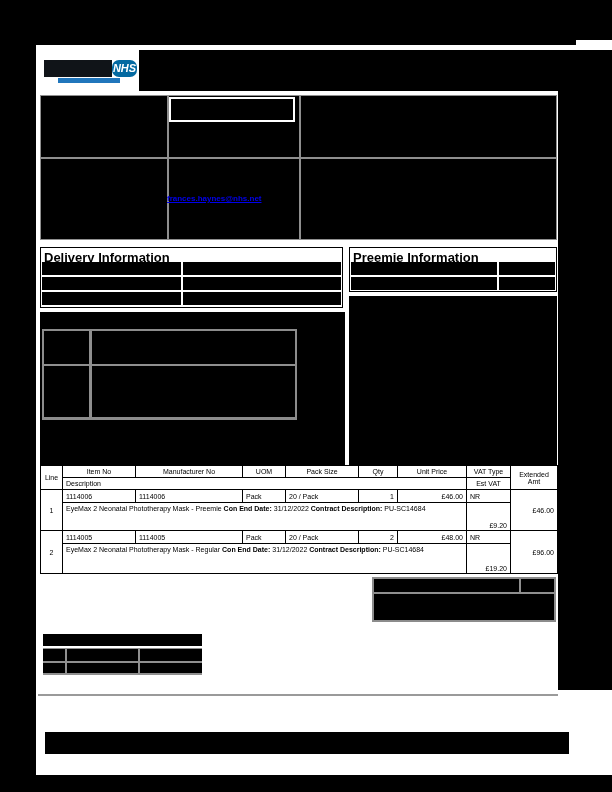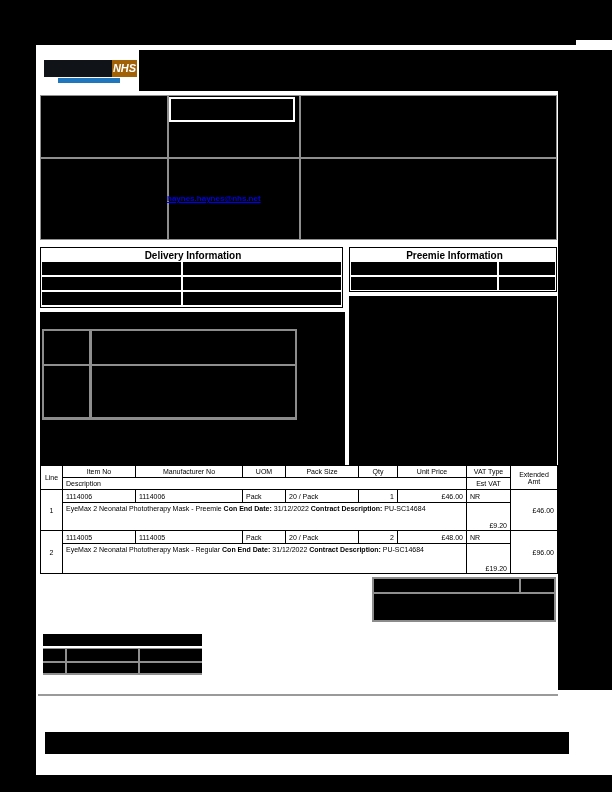--- a/index.html
+++ b/index.html
@@ -5,33 +5,33 @@
   html,body{margin:0;padding:0;background:#000;}
   #canvas{position:relative;width:612px;height:792px;background:#000;overflow:hidden;
           font-family:"Liberation Sans",sans-serif;}
   .abs{position:absolute;}
   .white{background:#fff;}
   .black{background:#000;}
   
   #page{left:36px;top:45px;width:540px;height:730px;background:#fff;}
   
   .logo-name{left:8px;top:15px;width:68px;height:17px;background:#101418;}
-  .logo-nhs{left:76px;top:15px;width:25px;height:17px;background:#a16207;color:#fff;
-            font-style:italic;font-weight:bold;font-size:11px;line-height:17px;text-align:center;}
+  .logo-nhs{left:76px;top:15px;width:25px;height:17px;background:#0369a1;color:#fff;
+            font-style:italic;font-weight:bold;font-size:11px;line-height:17px;text-align:center;border-radius:7px;}
   .logo-strip{left:22px;top:33px;width:62px;height:5px;background:#2076bc;}
   
   .tr-box{left:103px;top:5px;width:419px;height:41px;background:#000;}
   
   .info-table{left:4px;top:50px;width:517px;height:145px;background:#000;border:1px solid #8f8f8f;box-sizing:border-box;}
   .gl{position:absolute;background:#8f8f8f;}
   .inset-box{left:133px;top:52px;width:126px;height:25px;background:#000;border:2px solid #fff;box-sizing:border-box;}
   .email{left:131px;top:149px;font-size:8px;font-weight:bold;color:#0000EE;text-decoration:underline;}
   
   .sec{position:absolute;background:#fff;border:1px solid #000;box-sizing:border-box;}
-  .sec-title{font-size:10px;font-weight:bold;padding:2px 0 0 3px;color:#000;text-align:center;}
+  .sec-title{font-size:13px;font-weight:bold;padding:2px 0 0 3px;color:#000;}
   .red{position:absolute;background:#000;}
   
   .gray-box{position:absolute;background:#000;border:2px solid #8c8c8c;box-sizing:border-box;}
   
   table.items{position:absolute;left:4px;top:420px;border-collapse:collapse;background:#fff;
               font-size:7px;color:#000;table-layout:fixed;}
   table.items td{border:1px solid #000;padding:1px 3px;overflow:hidden;white-space:nowrap;}
   table.items td.hdr{text-align:center;}
   table.items td.desc{white-space:normal;line-height:1.55;vertical-align:top;}
   table.items td.num{text-align:right;}
@@ -56,21 +56,21 @@
     <div class="abs logo-strip"></div>
 
     <div class="abs tr-box"></div>
 
     <div class="abs info-table">
       <div class="gl" style="left:126px;top:0;width:2px;height:100%;"></div>
       <div class="gl" style="left:258px;top:0;width:2px;height:100%;"></div>
       <div class="gl" style="left:0;top:61px;width:100%;height:2px;"></div>
     </div>
     <div class="abs inset-box"></div>
-    <a class="abs email" href="#">haynes.haynes@nhs.net</a>
+    <a class="abs email" href="#">frances.haynes@nhs.net</a>
 
     <div class="sec" style="left:4px;top:202px;width:303px;height:61px;">
       <div class="sec-title">Delivery Information</div>
       <div class="red" style="left:1px;top:14px;width:139px;height:13px;"></div>
       <div class="red" style="left:142px;top:14px;width:158px;height:13px;"></div>
       <div class="red" style="left:1px;top:29px;width:139px;height:13px;"></div>
       <div class="red" style="left:142px;top:29px;width:158px;height:13px;"></div>
       <div class="red" style="left:1px;top:44px;width:139px;height:13px;"></div>
       <div class="red" style="left:142px;top:44px;width:158px;height:13px;"></div>
     </div>

